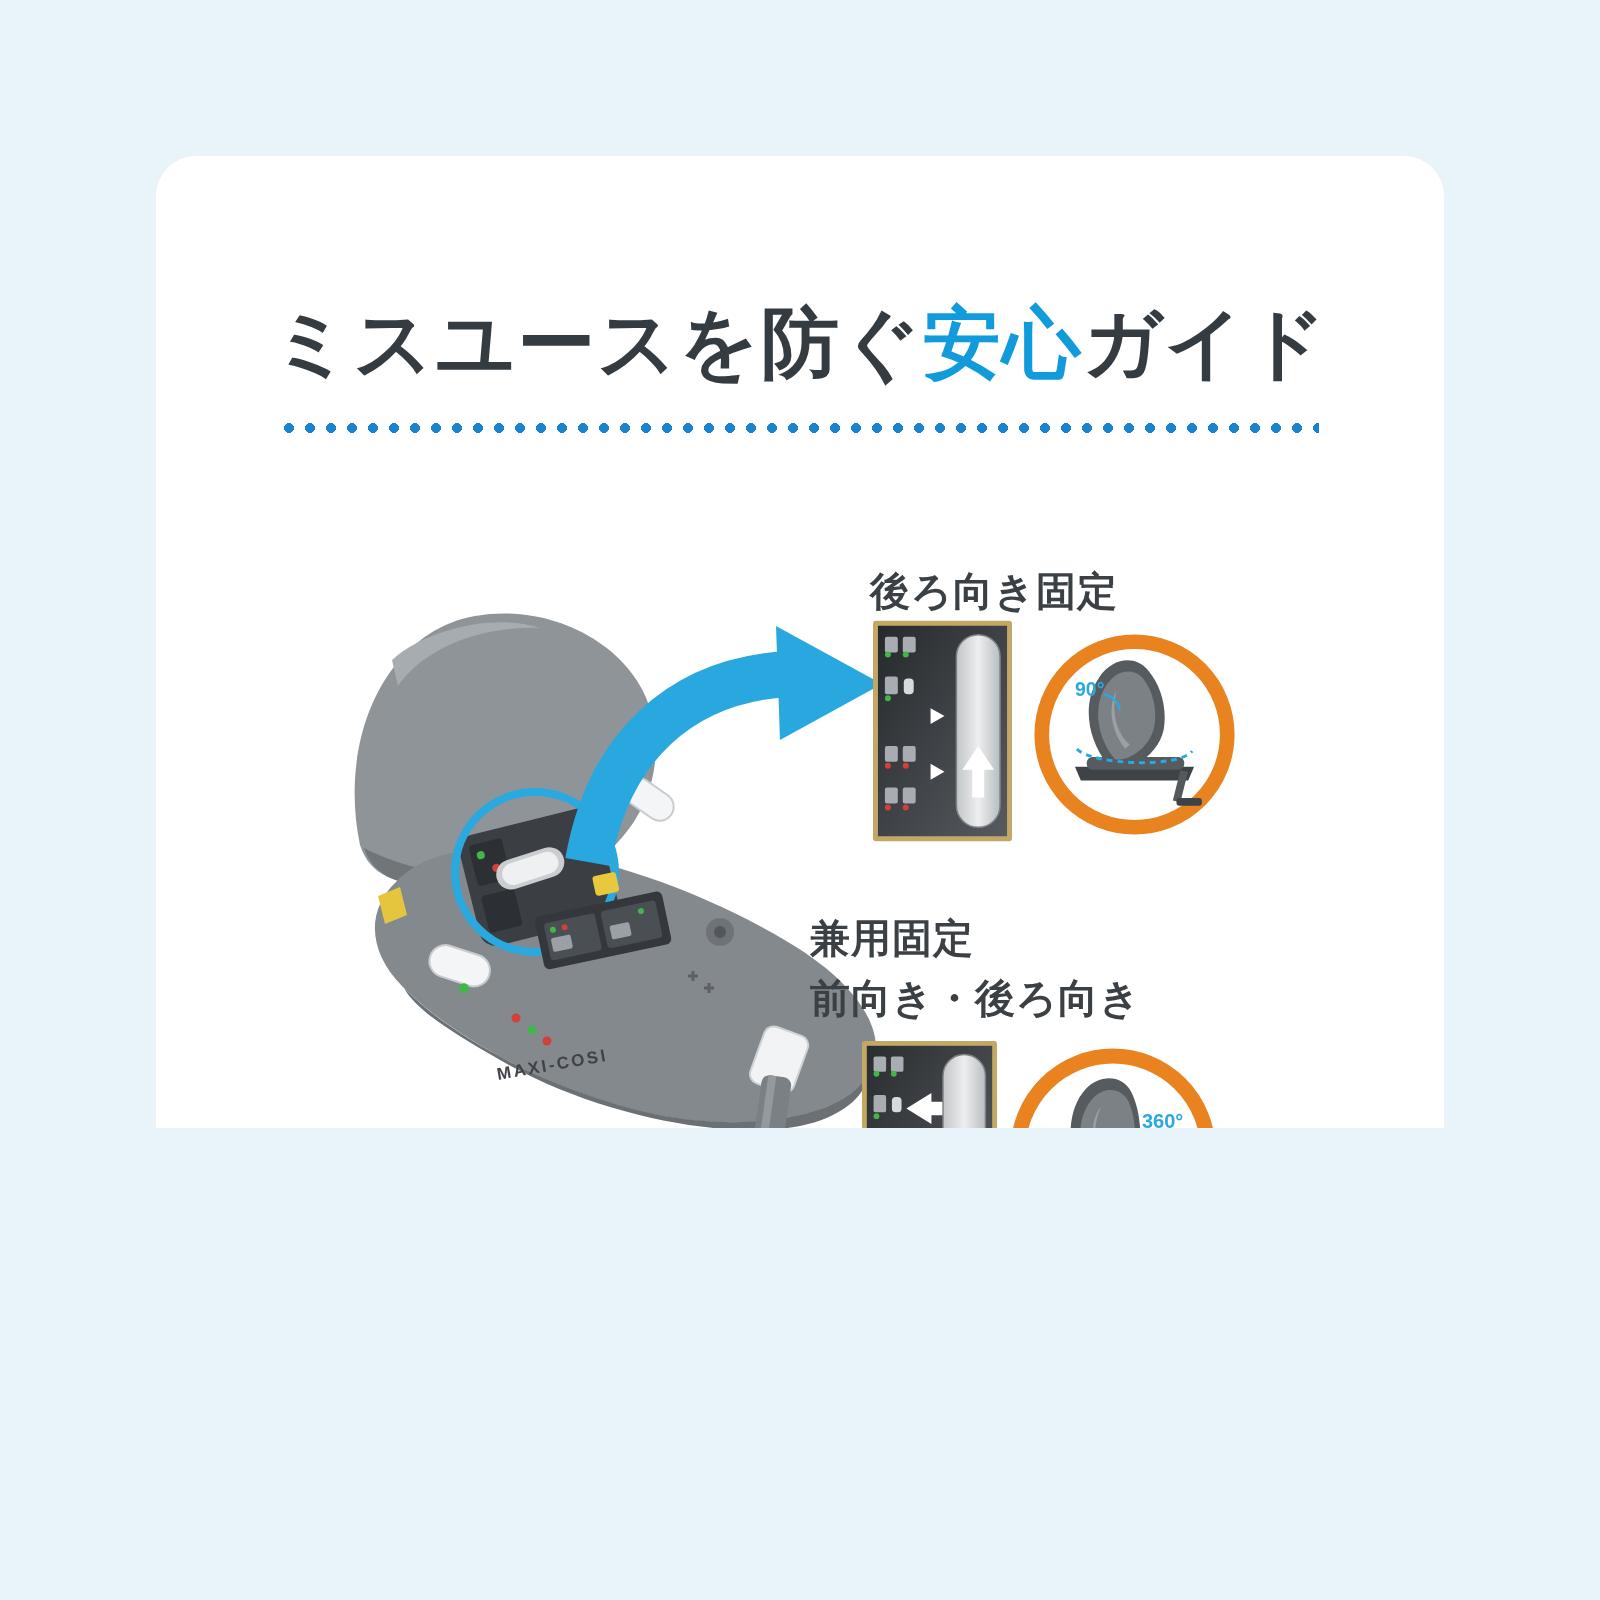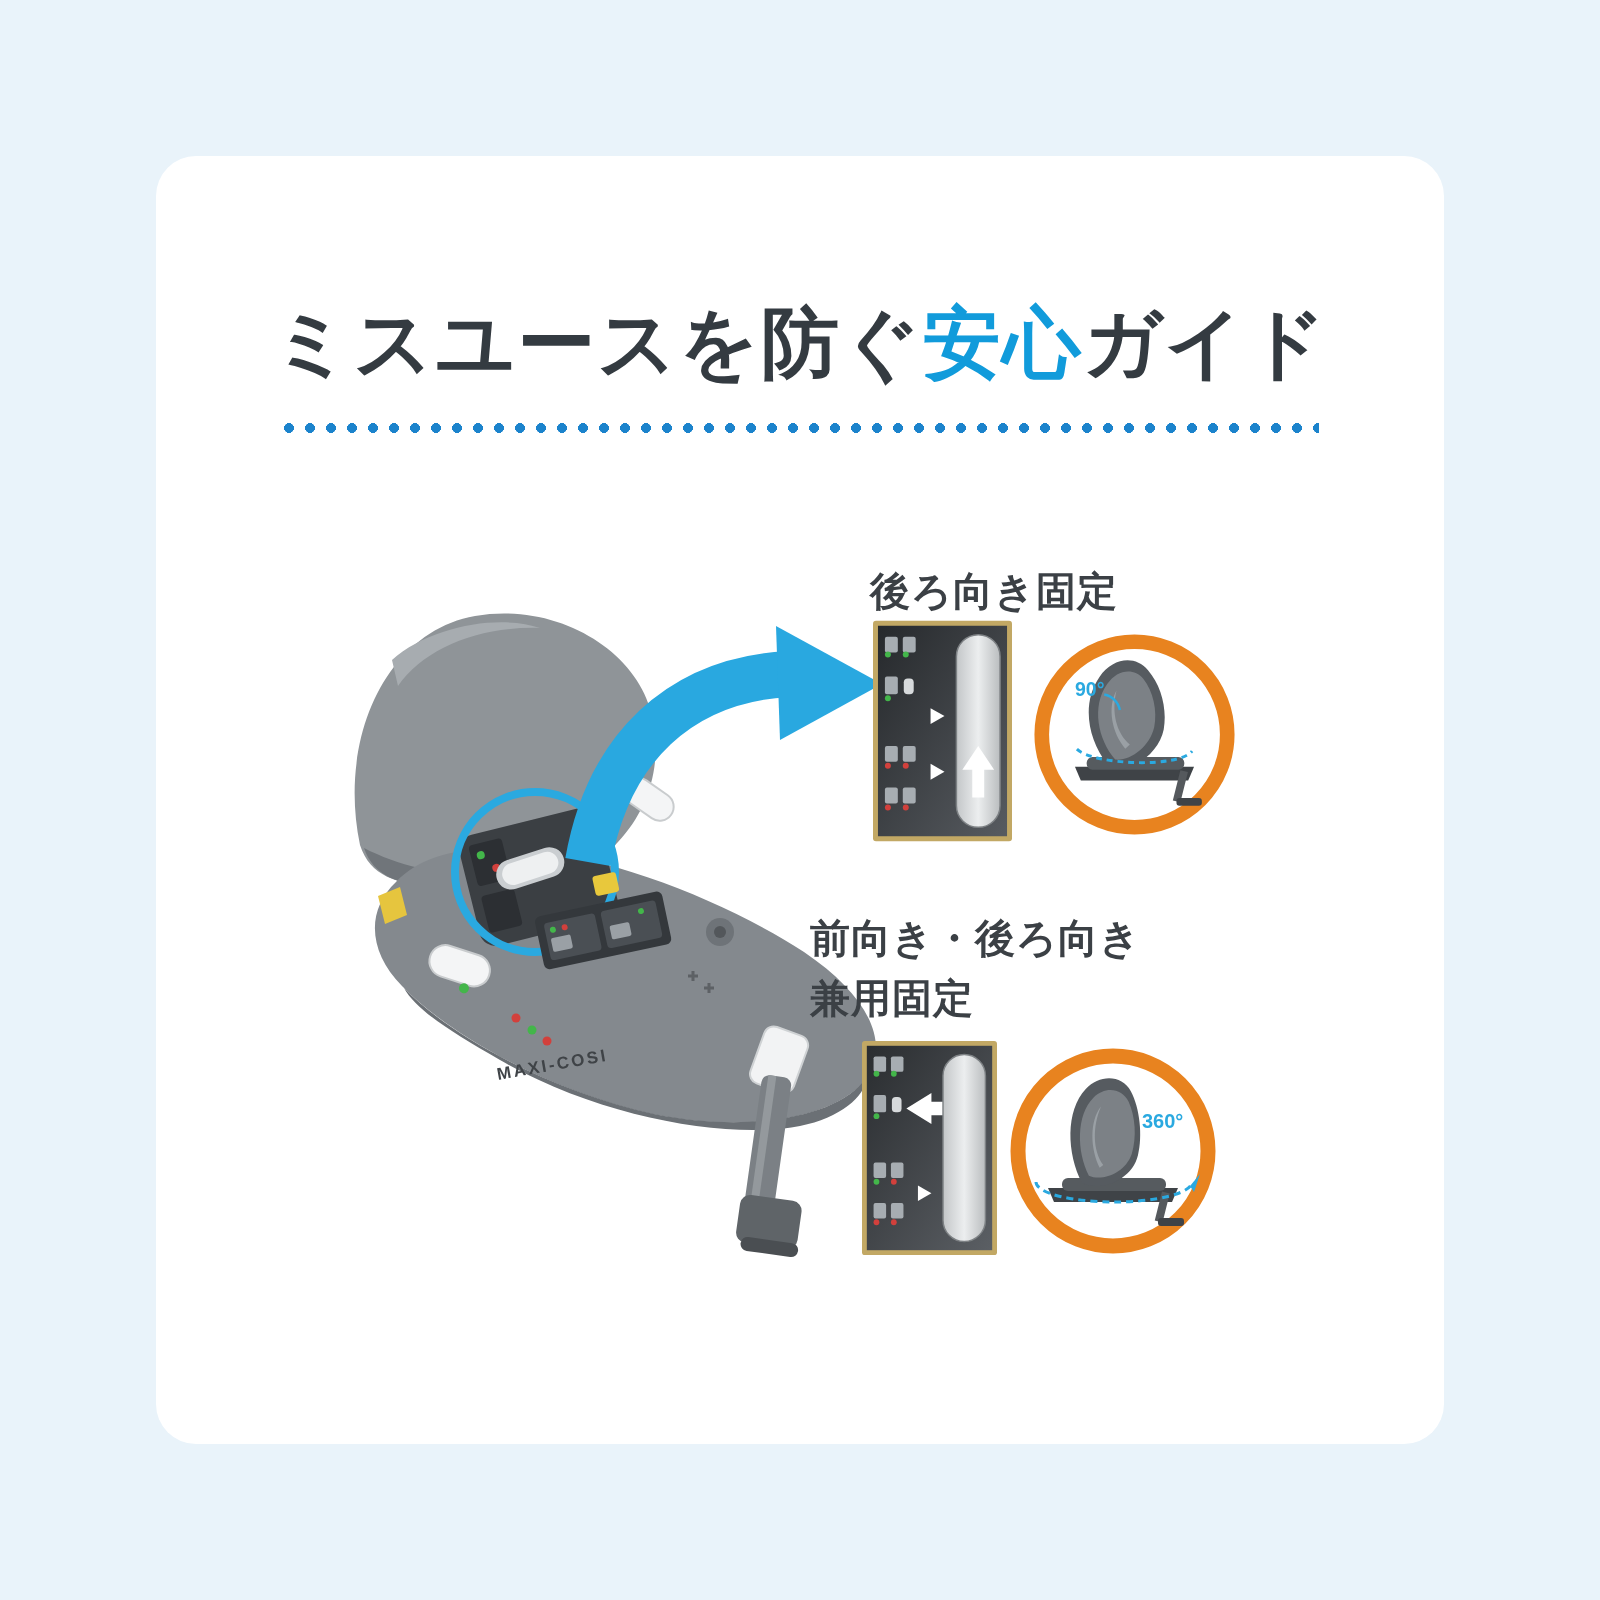--- a/index.html
+++ b/index.html
@@ -1,21 +1,21 @@
 <!DOCTYPE html>
 <html><head>
 <meta charset="utf-8">
 <style>
   html,body{margin:0;padding:0;}
   body{
     width:1600px;height:1600px;
     font-family:"Liberation Sans","DejaVu Sans",sans-serif;
     background:#e9f3fa;
   }
-  .stage{position:relative;width:1600px;height:1600px;background:#e9f3fa;overflow:hidden;}
+  .stage{position:relative;width:1600px;height:1128px;background:#e9f3fa;overflow:hidden;}
   .card{
     position:absolute;left:156px;top:156px;width:1288px;height:1288px;
     background:#ffffff;border-radius:40px;
   }
   .title{
     position:absolute;left:0;top:136px;width:100%;margin:0;
     text-align:center;font-size:78px;font-weight:800;letter-spacing:2px;
     color:#343b41;white-space:nowrap;
   }
   .title .hl{color:#119bdb;}
@@ -190,22 +190,22 @@
           <path d="M74,122 C66,96 74,62 98,48 C114,38 130,44 134,58 C138,74 134,94 124,108 C112,124 88,130 74,122 Z" fill="#7c8186"></path>
           <path d="M88,116 C82,96 88,70 104,58 C90,76 86,98 94,114 Z" fill="#9aa0a5"></path>
         </g>
       </g>
       <path d="M46,120 C62,136 150,140 164,122" stroke="#2aa9e0" stroke-width="3" fill="none" stroke-dasharray="6 5"></path>
       <path d="M74,64 A20,20 0 0 1 90,80" stroke="#2aa9e0" stroke-width="2.5" fill="none"></path>
       <text x="44" y="66" fill="#2aa9e0" font-size="20" font-weight="bold">90°</text>
     </svg>
 
     <div class="sec-label sec2-label">
+      <span>兼用固定</span>
       <span>前向き・後ろ向き</span>
-      <span>兼用固定</span>
     </div>
 
     <svg class="panel panel2" viewBox="0 0 140 222">
       <defs>
         <linearGradient id="pbg2" x1="0" y1="0" x2="1" y2="1">
           <stop offset="0" stop-color="#2a2d30"></stop>
             <stop offset="1" stop-color="#5b5f64"></stop>
         </linearGradient>
         <linearGradient id="pill2" x1="0" y1="0" x2="1" y2="0">
           <stop offset="0" stop-color="#c3c6c8"></stop>

